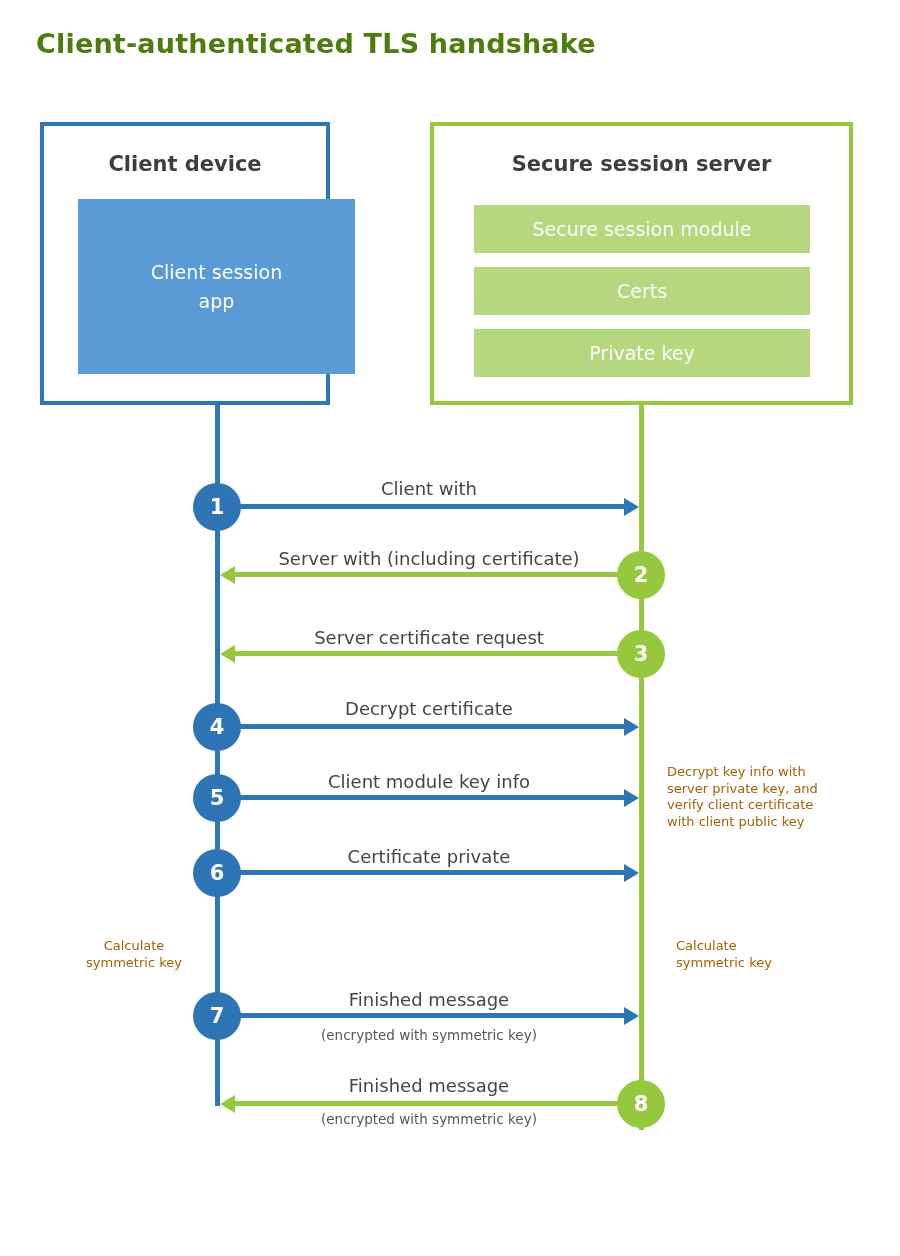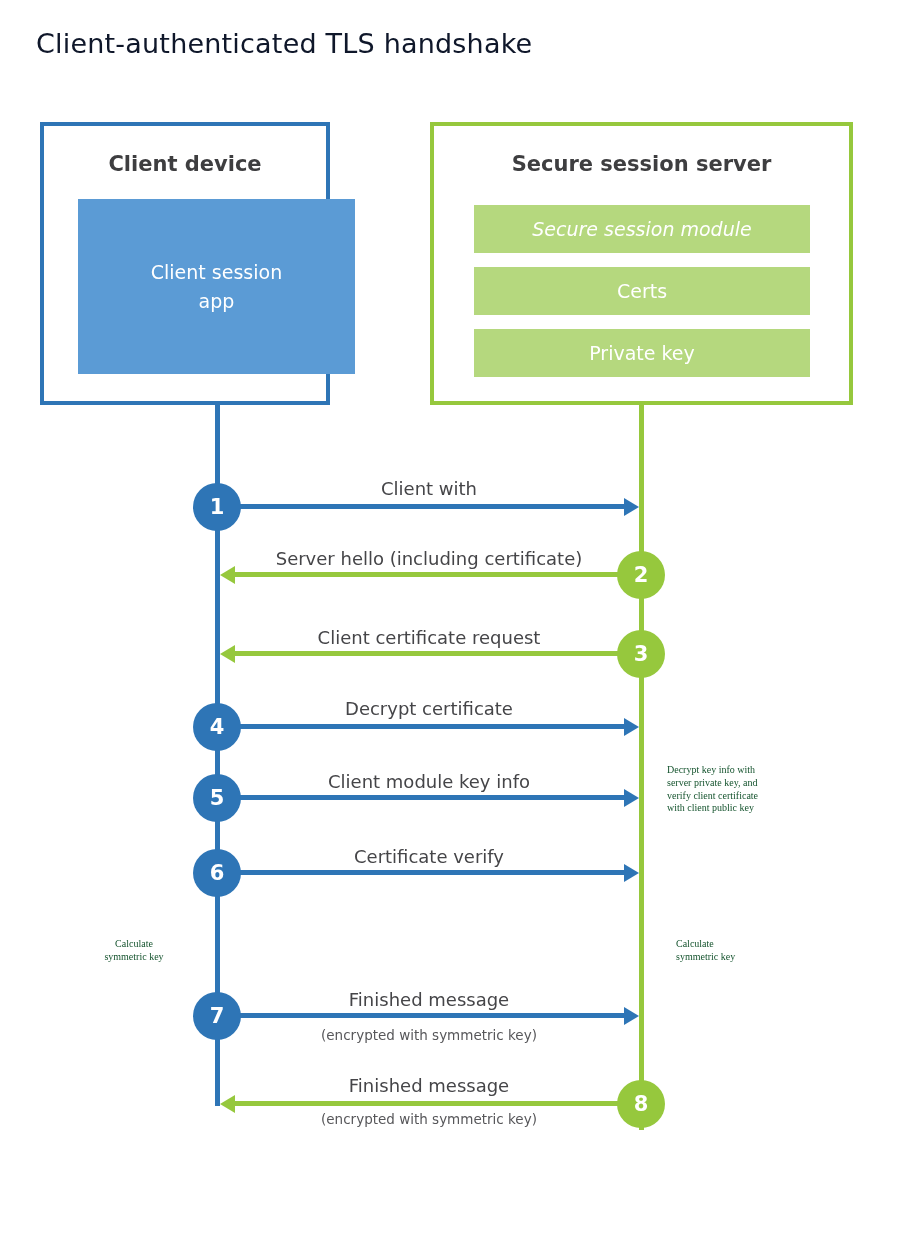--- a/index.html
+++ b/index.html
@@ -1,19 +1,19 @@
 <!DOCTYPE html>
 <html><head>
 <meta charset="utf-8">
 <style>
   html,body{margin:0;padding:0;background:#fff;}
   body{font-family:"DejaVu Sans","Liberation Sans",sans-serif;}
   #canvas{position:relative;width:900px;height:1256px;background:#ffffff;overflow:hidden;}
 
-  .page-title{position:absolute;left:36px;top:28px;font-size:27px;font-weight:400;color:#0f172a;letter-spacing:.2px;text-align:center;}
+  .page-title{position:absolute;left:36px;top:28px;font-size:27px;font-weight:700;color:#4d7c0f;letter-spacing:.2px;text-align:center;}
 
   .actor-box{position:absolute;top:122px;height:283px;background:#fff;box-sizing:border-box;}
   .actor-box.client{left:40px;width:290px;border:4px solid #2e75b6;}
   .actor-box.server{left:430px;width:423px;border:4px solid #96c83d;padding-left:20px;}
   .actor-title{position:absolute;top:26px;left:0;width:100%;text-align:center;font-size:21px;font-weight:bold;color:#3e3e40;}
 
   .app-box{position:absolute;left:34px;top:73px;width:277px;height:175px;background:#5b9bd5;display:flex;align-items:center;justify-content:center;text-align:center;color:#fff;font-size:19px;line-height:1.5;white-space:pre-line;}
   .module-bar{position:absolute;left:40px;width:336px;height:48px;background:#b5d87e;color:#fff;font-size:19px;display:flex;align-items:center;justify-content:center;}
 
   .lifeline{position:absolute;width:5px;}
@@ -27,74 +27,74 @@
   .arrow-line{position:absolute;height:5px;z-index:2;}
   .arrow-line.blue{background:#2e75b6;left:217px;width:407px;}
   .arrow-line.green{background:#96c83d;left:234px;width:407px;}
   .arrow-head{position:absolute;width:0;height:0;border-top:9px solid transparent;border-bottom:9px solid transparent;z-index:2;}
   .arrow-head.right{border-left:15px solid #2e75b6;left:624px;}
   .arrow-head.left{border-right:15px solid #96c83d;left:220px;}
 
   .msg-label{position:absolute;left:229px;width:400px;text-align:center;font-size:18px;color:#454548;z-index:1;}
   .msg-sublabel{position:absolute;left:229px;width:400px;text-align:center;font-size:13.5px;color:#57575a;z-index:1;}
 
-  .side-note{position:absolute;font-size:10px;color:#14532d;line-height:1.28;white-space:pre-line;font-family:Liberation Serif, serif;}
+  .side-note{position:absolute;font-size:13px;color:#a16207;line-height:1.28;white-space:pre-line;}
   .note-decrypt{left:667px;top:764px;width:170px;text-align:left;}
   .note-calc-left{left:78px;top:938px;width:112px;text-align:center;}
   .note-calc-right{left:676px;top:938px;width:120px;text-align:left;}
 </style>
 </head>
 <body>
 
 <div id="canvas">
 
   <div class="page-title">Client-authenticated TLS handshake</div>
 
   <div class="actor-box client">
     <div class="actor-title">Client device</div>
     <div class="app-box">Client session
 app</div>
   </div>
 
   <div class="actor-box server">
     <div class="actor-title">Secure session server</div>
-    <div class="module-bar" style="top:79px;font-style:italic;">Secure session module</div>
+    <div class="module-bar" style="top:79px;">Secure session module</div>
     <div class="module-bar" style="top:203px;">Private key</div>
     <div class="module-bar" style="top:141px;">Certs</div>
   </div>
 
   <div class="lifeline blue"></div>
   <div class="lifeline green"></div>
 
   <div class="msg-label" style="top:478px;">Client with</div>
   <div class="arrow-line blue" style="top:504px;"></div>
   <div class="arrow-head right" style="top:498px;"></div>
   <div class="step-circle blue" style="top:483px;">1</div>
 
-  <div class="msg-label" style="top:548px;">Server hello (including certificate)</div>
+  <div class="msg-label" style="top:548px;">Server with (including certificate)</div>
   <div class="arrow-line green" style="top:572px;"></div>
   <div class="arrow-head left" style="top:566px;"></div>
   <div class="step-circle green" style="top:551px;">2</div>
 
-  <div class="msg-label" style="top:627px;">Client certificate request</div>
+  <div class="msg-label" style="top:627px;">Server certificate request</div>
   <div class="arrow-line green" style="top:651px;"></div>
   <div class="arrow-head left" style="top:645px;"></div>
   <div class="step-circle green" style="top:630px;">3</div>
 
   <div class="msg-label" style="top:698px;">Decrypt certificate</div>
   <div class="arrow-line blue" style="top:724px;"></div>
   <div class="arrow-head right" style="top:718px;"></div>
   <div class="step-circle blue" style="top:703px;">4</div>
 
   <div class="msg-label" style="top:771px;">Client module key info</div>
   <div class="arrow-line blue" style="top:795px;"></div>
   <div class="arrow-head right" style="top:789px;"></div>
   <div class="step-circle blue" style="top:774px;">5</div>
 
-  <div class="msg-label" style="top:846px;">Certificate verify</div>
+  <div class="msg-label" style="top:846px;">Certificate private</div>
   <div class="arrow-line blue" style="top:870px;"></div>
   <div class="arrow-head right" style="top:864px;"></div>
   <div class="step-circle blue" style="top:849px;">6</div>
 
   <div class="msg-label" style="top:989px;">Finished message</div>
   <div class="arrow-line blue" style="top:1013px;"></div>
   <div class="arrow-head right" style="top:1007px;"></div>
   <div class="step-circle blue" style="top:992px;">7</div>
   <div class="msg-sublabel" style="top:1027px;">(encrypted with symmetric key)</div>
 

